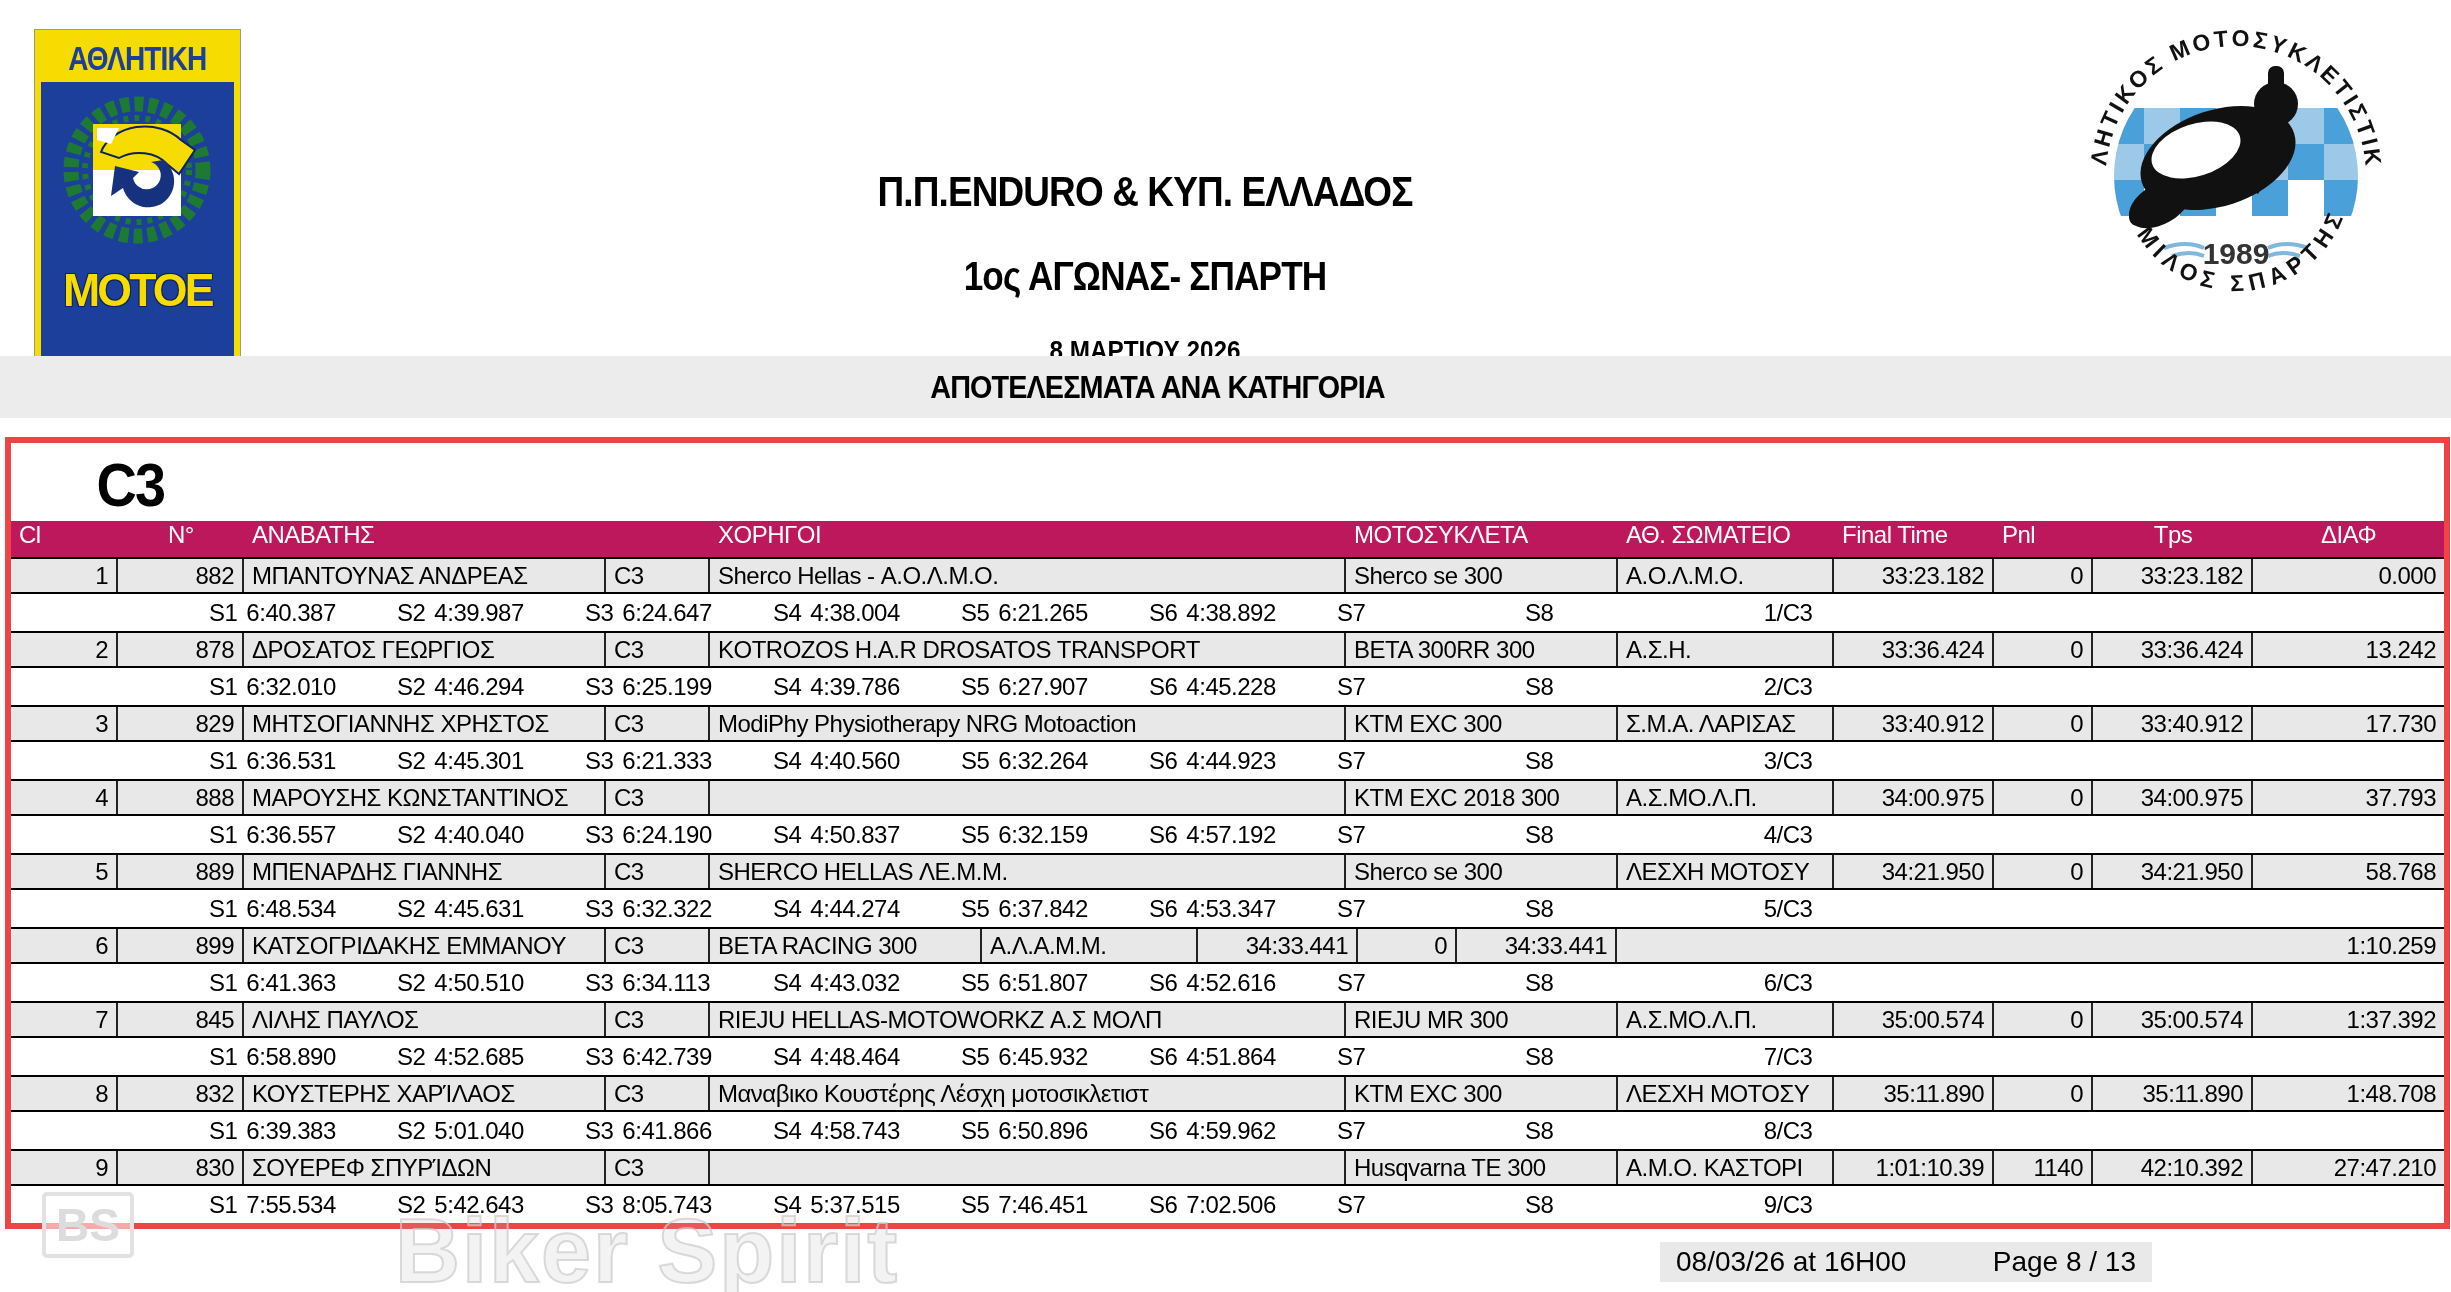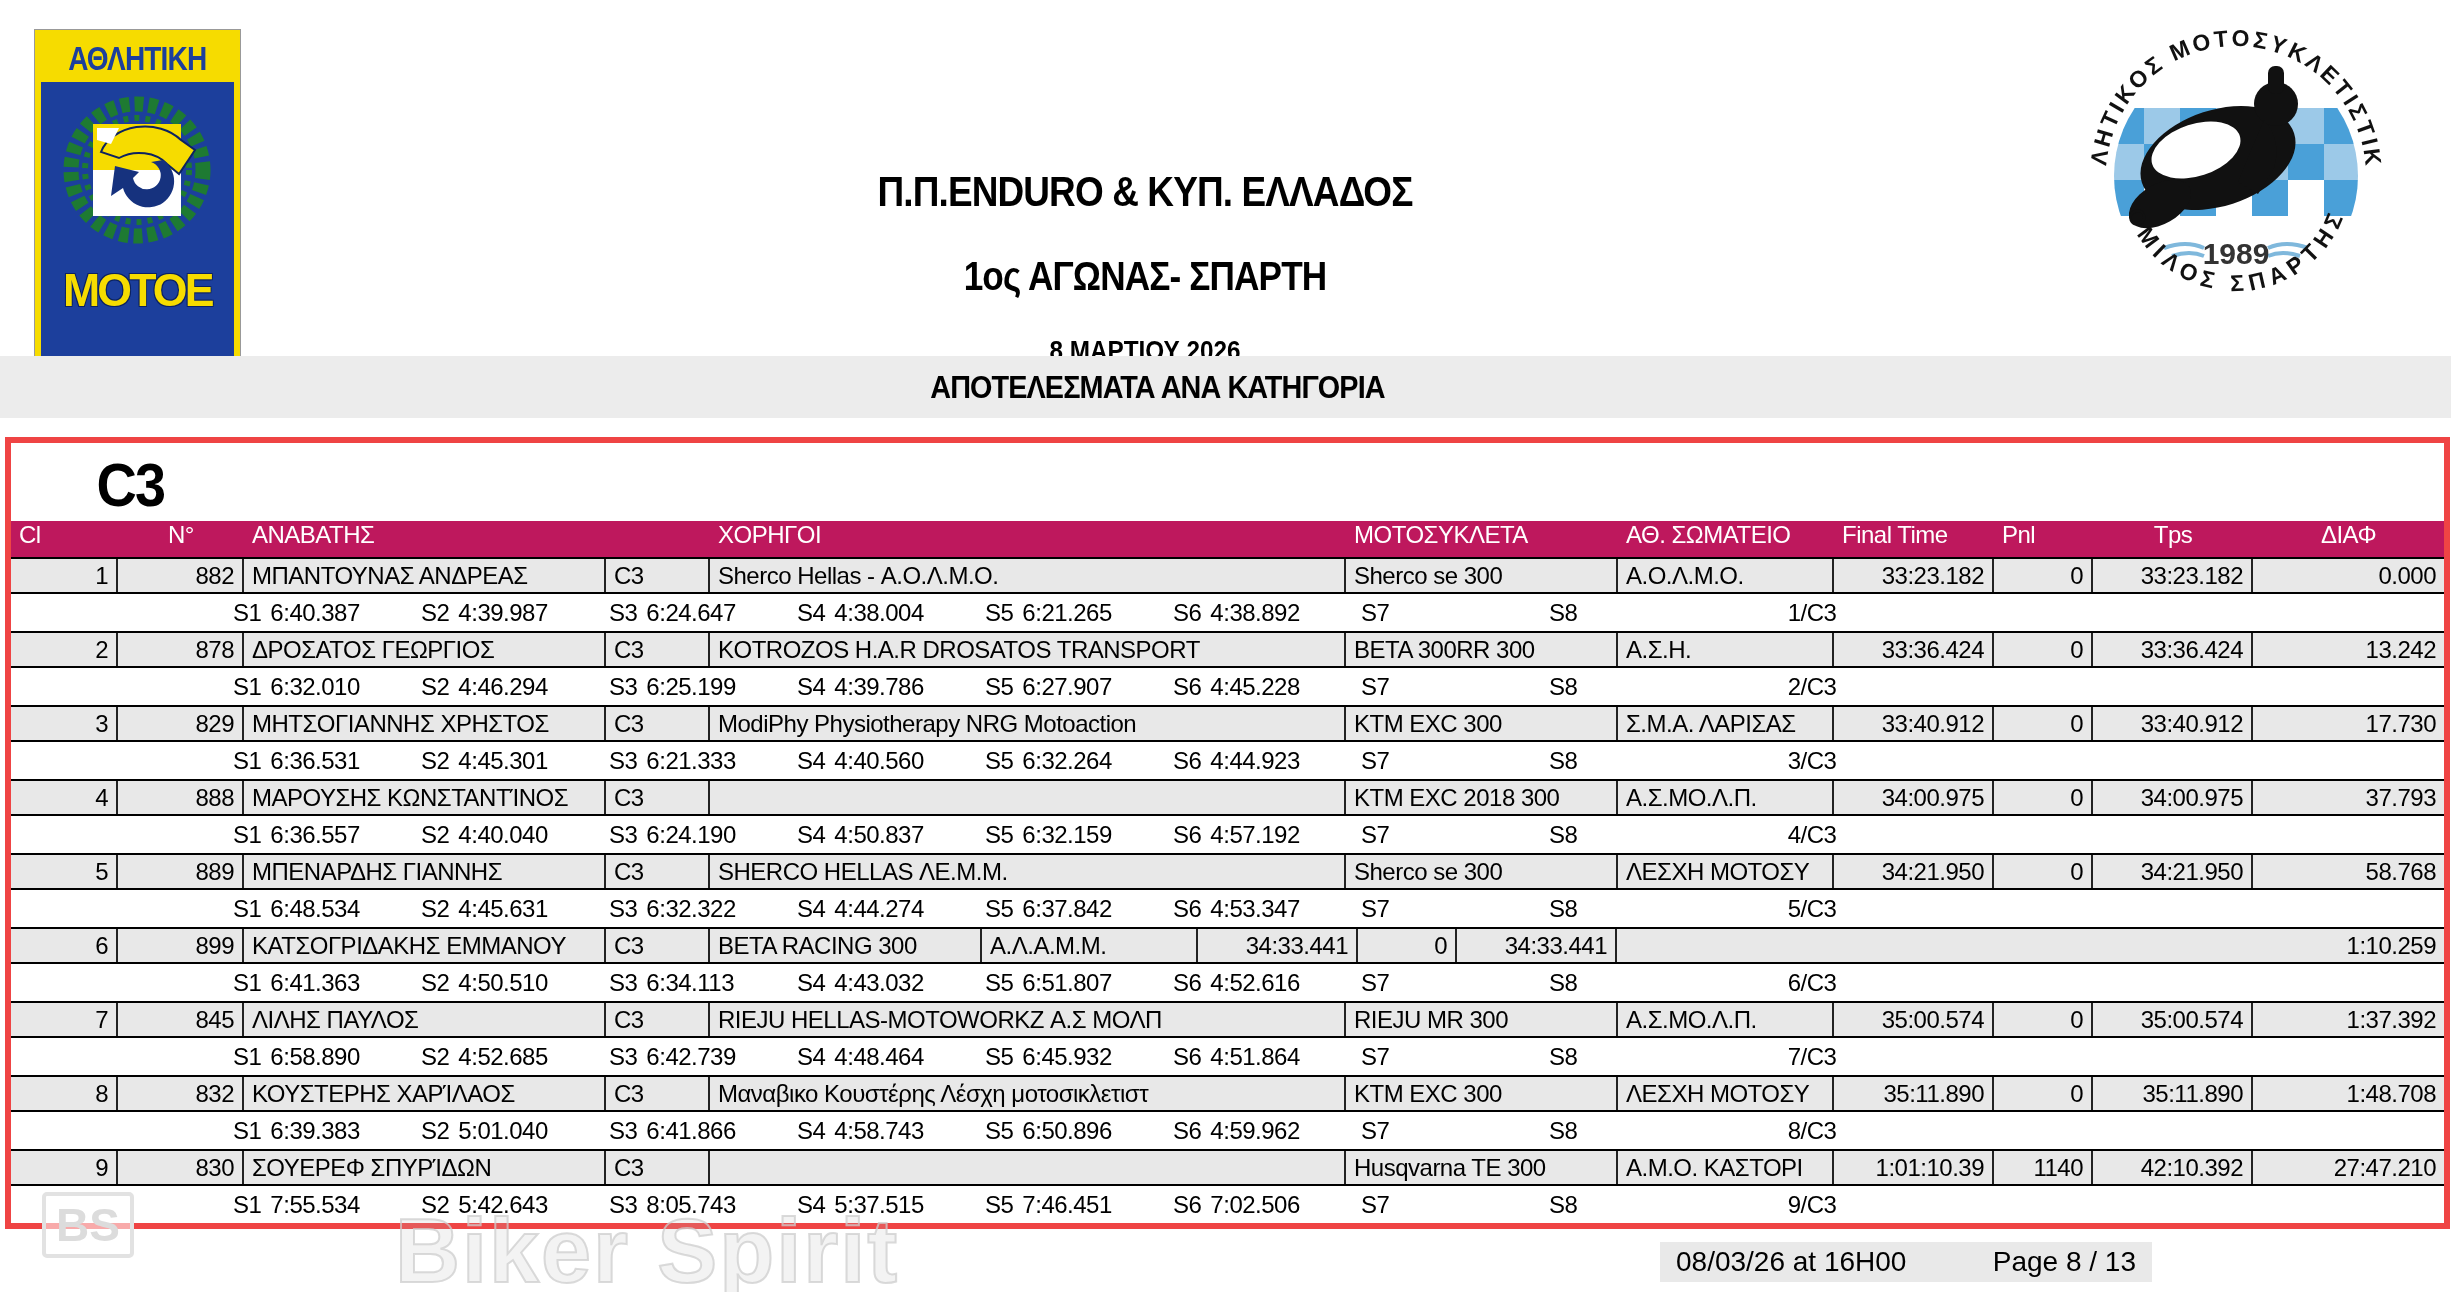--- a/index.html
+++ b/index.html
@@ -47,21 +47,21 @@
         border-right:2px solid #222;font-size:24px;letter-spacing:-.5px;white-space:nowrap;
         overflow:hidden;padding:0 8px;}
   .cell.num{justify-content:flex-end;}
   .c-cl{width:107px;} .c-num{width:126px;} .c-rider{width:362px;} .c-cls{width:104px;}
   .c-sponsor{width:636px;} .c-bike{width:272px;} .c-club{width:216px;} .c-final{width:160px;}
   .c-pnl{width:99px;} .c-tps{width:160px;} .c-diff{flex:1;border-right:none;}
   .head-row .c-num{justify-content:center;} .head-row .c-tps{justify-content:center;}
   .head-row .c-diff{justify-content:center;}
   .head-row .c-cl,.head-row .c-final,.head-row .c-pnl{justify-content:flex-start;}
   .split-row{height:37px;display:flex;align-items:center;background:#fff;font-size:24px;
-             letter-spacing:-.5px;white-space:nowrap;margin-left:24px;}
+             letter-spacing:-.5px;white-space:nowrap;}
   .sp-spacer{width:198px;}
   .sp{display:inline-flex;width:188px;gap:9px;}
   .sp-pos{width:150px;text-align:center;display:inline-block;}
 
   
   .footer-strip{position:absolute;left:1660px;top:1242px;width:492px;height:40px;background:#e9e9e9;
                 display:flex;align-items:center;justify-content:space-between;box-sizing:border-box;
                 padding:0 16px;font-size:28px;}
 
   

